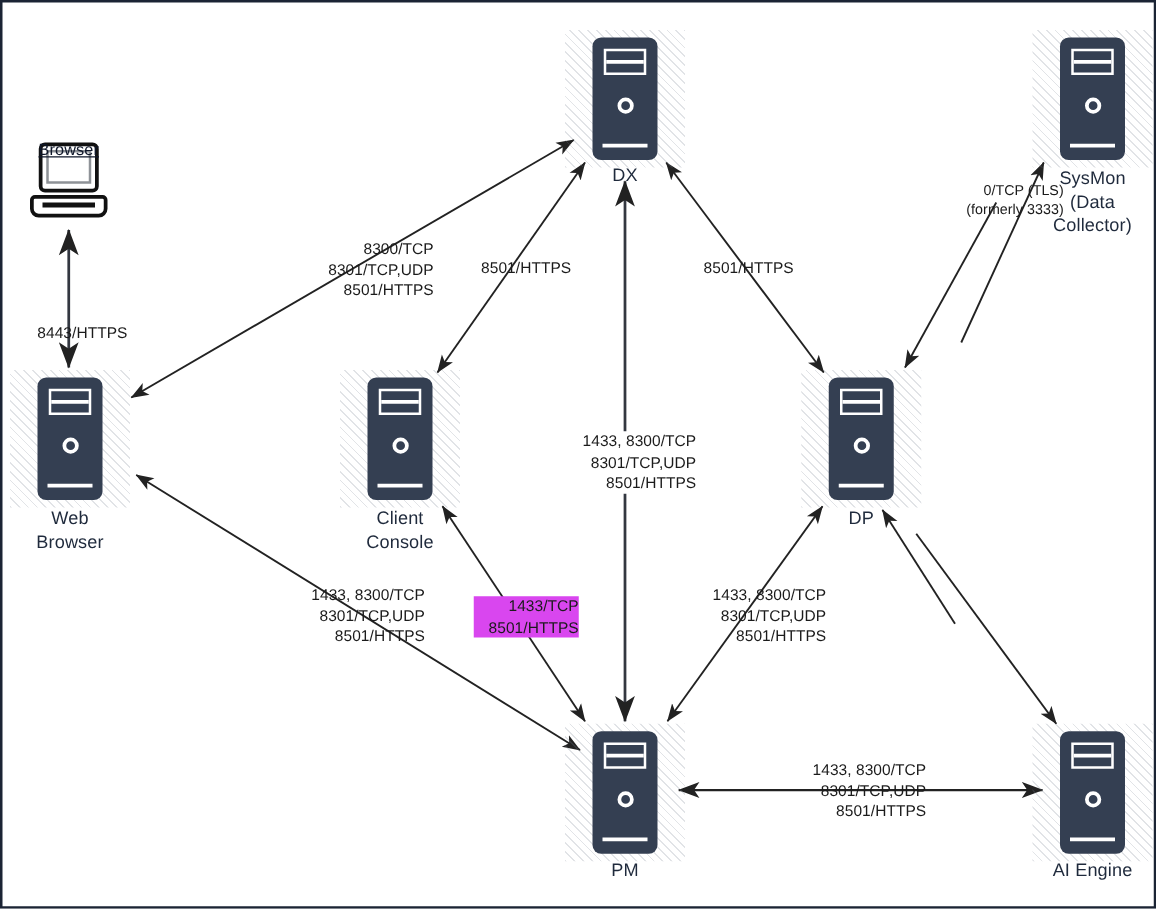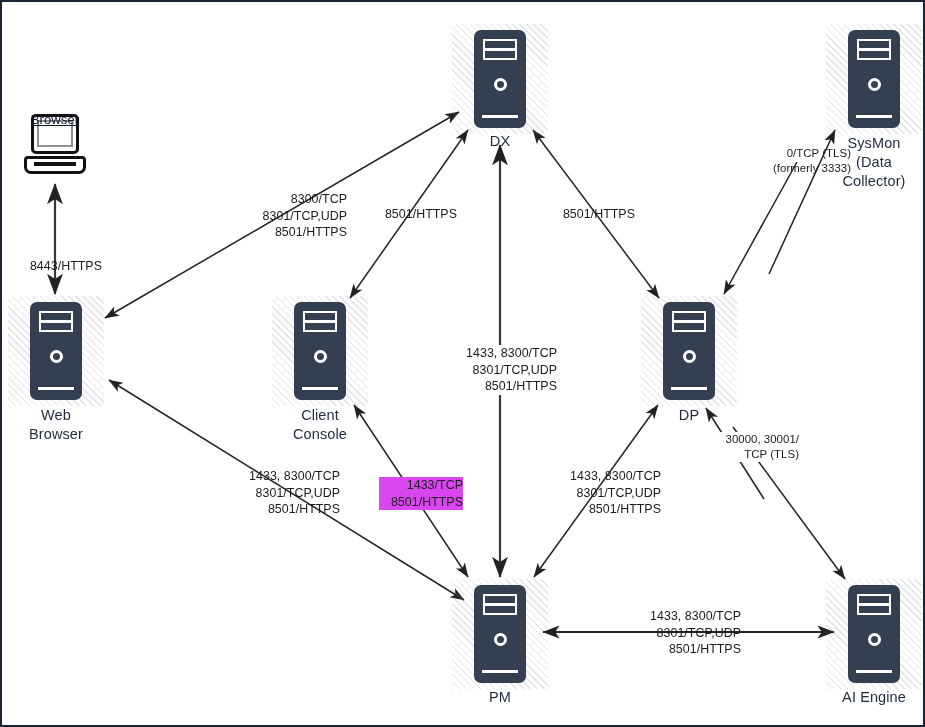--- a/index.html
+++ b/index.html
@@ -238,21 +238,19 @@
 8301/TCP,UDP
 8501/HTTPS</div>
 
   <div class="edge-label" style="left:377px;top:475px;width:84px;background:#d946ef;">1433/TCP
 8501/HTTPS</div>
 
   <div class="edge-label" style="left:547px;top:466px;width:112px;">1433, 8300/TCP
 8301/TCP,UDP
 8501/HTTPS</div>
 
-  <div class="edge-label small" style="left:699px;top:430px;width:98px;background:#ffffff;">30000, 30001/
-TCP (TLS)</div>
 
 
   <div class="edge-label" style="left:627px;top:606px;width:112px;">1433, 8300/TCP
 8301/TCP,UDP
 8501/HTTPS</div>
 
 </div>
 
 </body></html>

